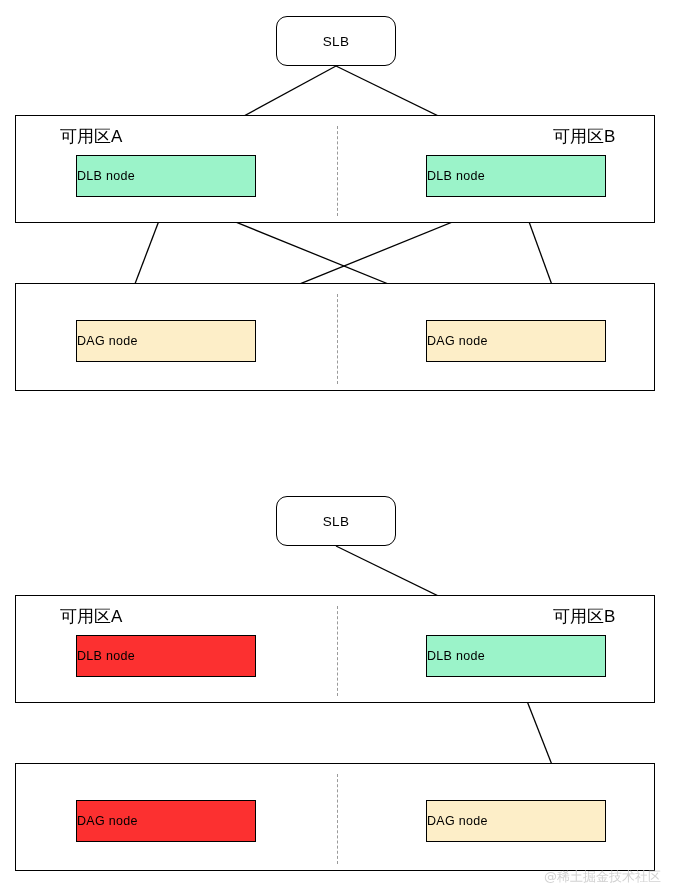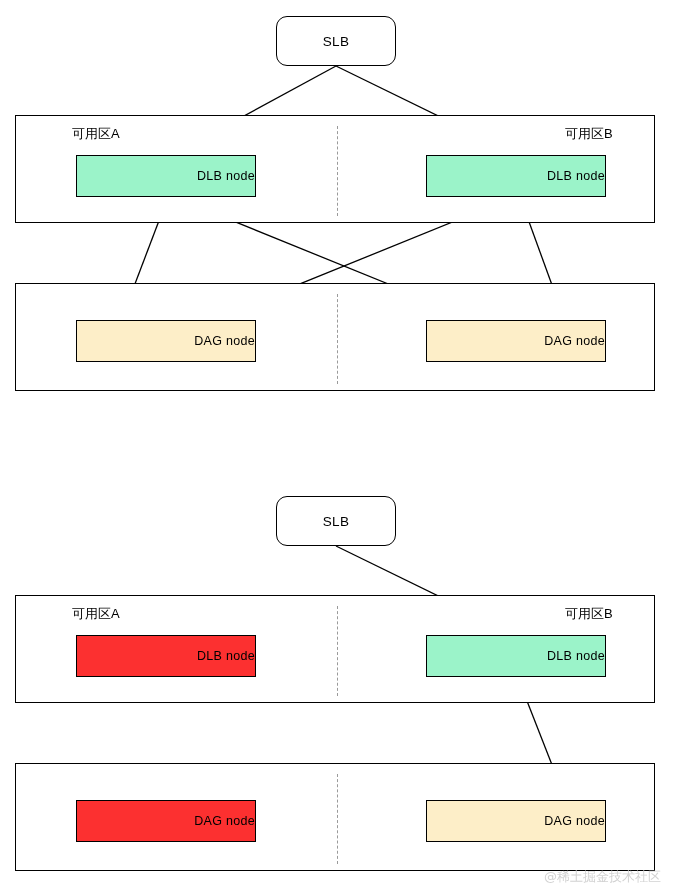--- a/index.html
+++ b/index.html
@@ -51,33 +51,32 @@
   }
   
   .az-divider {
     position: absolute;
     border-left: 1.5px dashed #9a9a9a;
     z-index: 2;
   }
   
   .zone-caption {
     position: absolute;
-    font-size: 13px;
+    font-size: 17px;
     white-space: nowrap;
     z-index: 3;
-    margin-left: 12px;
   }
   
   .node-box {
     position: absolute;
     box-sizing: border-box;
     border: 1.3px solid #000000;
     display: flex;
     align-items: center;
-    justify-content: flex-end;
+    justify-content: flex-start;
     font-size: 12.5px;
     letter-spacing: 0.3px;
     z-index: 4;
   }
   .node-dlb   { background: #9bf3c9; }
   .node-dag   { background: #fdeec8; }
   .node-down  { background: #fc3030; }
   
   .watermark {
     position: absolute;

